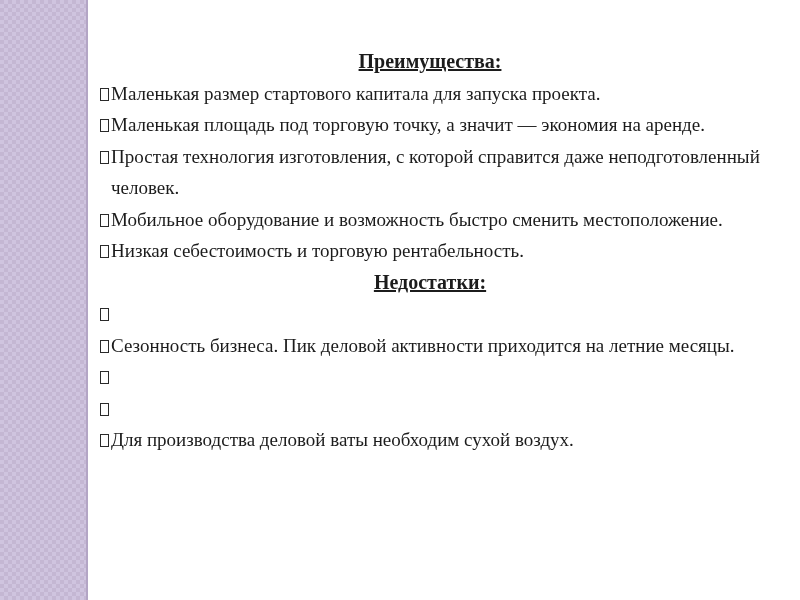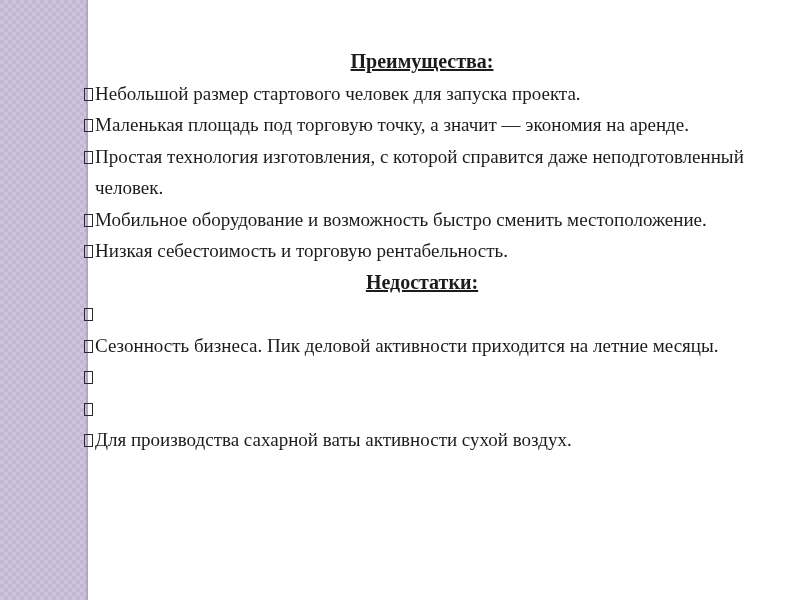--- a/index.html
+++ b/index.html
@@ -21,21 +21,21 @@
     top: 0;
     width: 86px;
     height: 600px;
     background-color: #c8bcd8;
     background-image: conic-gradient(#cfc4df 25%, #c4b7d3 0 50%, #cfc4df 0 75%, #c4b7d3 0);
     background-size: 8px 8px;
     border-right: 2px solid #b3a5c5;
   }
   .content {
     position: absolute;
-    left: 76px;
+    left: 92px;
     top: 0;
     right: 0;
     padding: 46px 40px 0 8px;
     font-size: 19px;
     line-height: 31.5px;
   }
   .heading {
     font-weight: bold;
     text-decoration: underline;
     text-align: center;
@@ -59,29 +59,29 @@
 </style>
 </head>
 <body>
 
 <div class="sidebar"></div>
 
 <div class="content">
 
   <div>
     <div class="heading">Преимущества:</div>
-    <div class="item"><span class="bullet"></span><span>Небольшой размер стартового человек для запуска проекта.</span></div>
+    <div class="item"><span class="bullet"></span><span>Маленькая размер стартового капитала для запуска проекта.</span></div>
     <div class="item"><span class="bullet"></span><span>Маленькая площадь под торговую точку, а значит — экономия на аренде.</span></div>
     <div class="item"><span class="bullet"></span><span>Простая технология изготовления, с которой справится даже неподготовленный человек.</span></div>
     <div class="item"><span class="bullet"></span><span>Мобильное оборудование и возможность быстро сменить местоположение.</span></div>
     <div class="item"><span class="bullet"></span><span>Низкая себестоимость и торговую рентабельность.</span></div>
   </div>
 
   <div>
     <div class="heading">Недостатки:</div>
     <div class="item"><span class="bullet"></span></div>
     <div class="item"><span class="bullet"></span><span>Сезонность бизнеса. Пик деловой активности приходится на летние месяцы.</span></div>
     <div class="item"><span class="bullet"></span></div>
     <div class="item"><span class="bullet"></span></div>
-    <div class="item"><span class="bullet"></span><span>Для производства сахарной ваты активности сухой воздух.</span></div>
+    <div class="item"><span class="bullet"></span><span>Для производства деловой ваты необходим сухой воздух.</span></div>
   </div>
 
 </div>
 
 </body></html>

